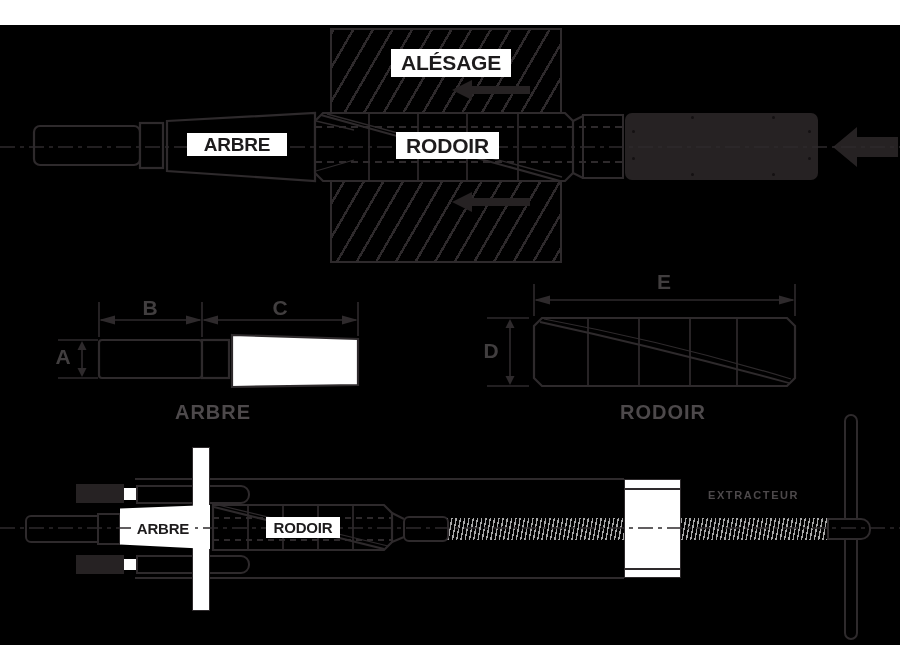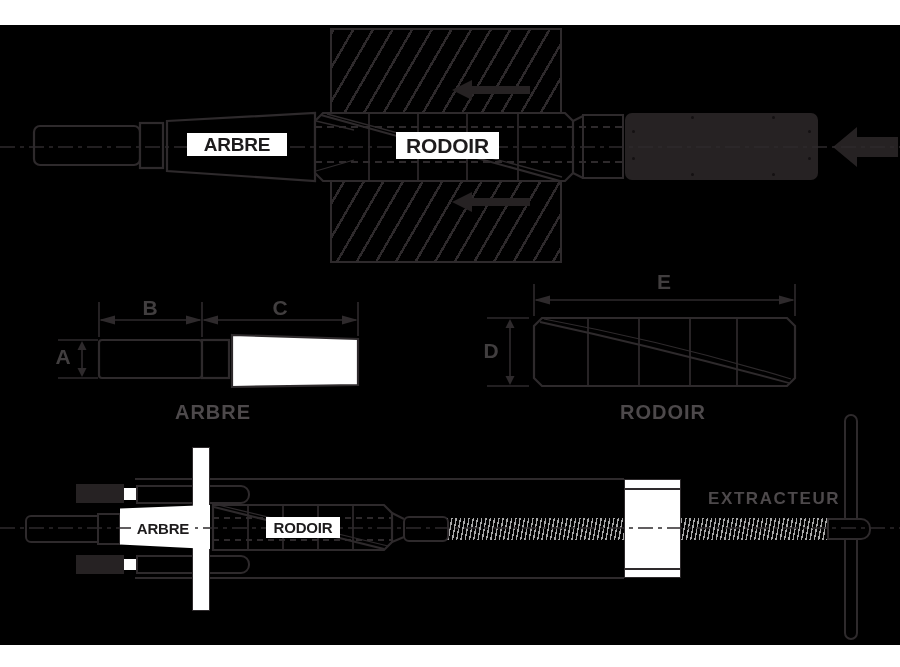--- a/index.html
+++ b/index.html
@@ -23,21 +23,21 @@
   .dot{position:absolute;width:3px;height:3px;border-radius:50%;background:#141112;}
   .threads{background-image:repeating-linear-gradient(100deg,var(--thread) 0 1.4px,transparent 1.4px 4.2px);}
   .nut{background:#fff;border:1.5px solid var(--stroke);}
   .nut-line{position:absolute;left:0;right:0;height:1.6px;background:var(--stroke);}
   .chip{display:flex;align-items:center;justify-content:center;
         background:var(--chip-bg);color:var(--chip-text);
         font-weight:700;letter-spacing:-0.2px;white-space:nowrap;}
   .chip-gray{background:var(--poussoir-chip-bg);}
   .dimletter{color:var(--dim-letter);font-weight:700;font-size:21px;text-align:center;}
   .subtitle{color:var(--muted);font-weight:700;font-size:20px;letter-spacing:1px;text-align:center;}
-  .extr{color:var(--muted);font-weight:700;font-size:17px;letter-spacing:1.6px;text-align:left;}
+  .extr{color:var(--muted);font-weight:700;font-size:11px;letter-spacing:1.6px;text-align:left;}
   svg.lines{left:0;top:0;width:900px;height:667px;pointer-events:none;}
   .ln{stroke:var(--stroke);fill:none;}
   .shp{fill:#000;stroke:var(--stroke);}
   .wh{fill:#ffffff;stroke:var(--stroke);}
   .solid{fill:var(--dark-fill);stroke:none;}
   .head{fill:var(--stroke);stroke:none;}
 </style>
 </head>
 <body>
 
@@ -140,20 +140,21 @@
     <path class="ln" stroke-width="1.2" d="M218,505 L388,546"></path>
     <path class="ln" stroke-width="2" d="M392,513 L404,519 M392,542 L404,537"></path>
     <rect class="shp" x="404" y="517" width="44" height="24" rx="5" stroke-width="2"></rect>
 
     <path class="ln" stroke-width="2" d="M135,479 H192 M210,479 H624 M135,578 H192 M210,578 H624"></path>
 
     <path class="ln" stroke-width="1.6" stroke-dasharray="15 5 4 5" d="M0,147 H900"></path>
     <path class="ln" stroke-width="1.6" stroke-dasharray="15 5 4 5" d="M0,528 H900"></path>
   </svg>
 
+  <div class="abs chip" style="left:391px;top:49px;width:120px;height:28px;font-size:21px;">ALÉSAGE</div>
   <div class="abs chip" style="left:187px;top:133px;width:100px;height:23px;font-size:19px;">ARBRE</div>
   <div class="abs chip" style="left:396px;top:132px;width:103px;height:27px;font-size:21px;">RODOIR</div>
 
   <div class="abs dimletter" style="left:52px;top:345px;width:22px;">A</div>
   <div class="abs dimletter" style="left:138px;top:296px;width:24px;">B</div>
   <div class="abs dimletter" style="left:268px;top:296px;width:24px;">C</div>
   <div class="abs dimletter" style="left:479px;top:339px;width:24px;">D</div>
   <div class="abs dimletter" style="left:652px;top:270px;width:24px;">E</div>
 
   <div class="abs subtitle" style="left:153px;top:401px;width:120px;">ARBRE</div>

